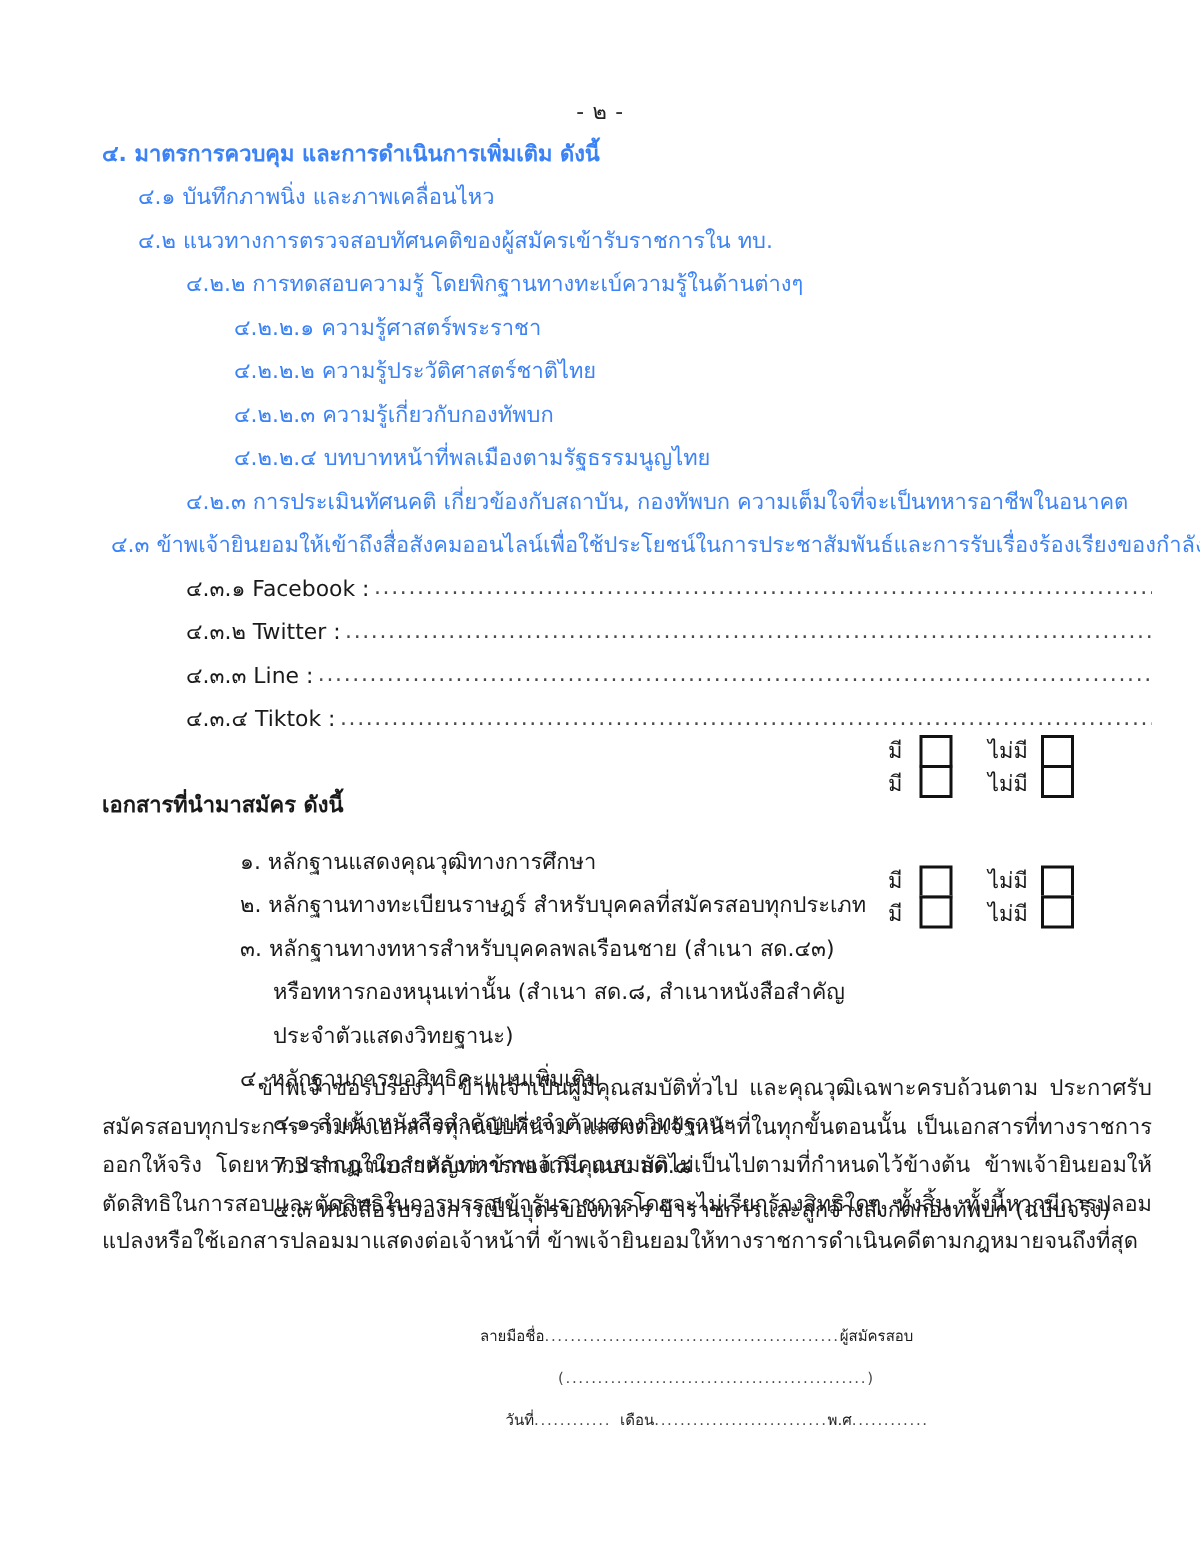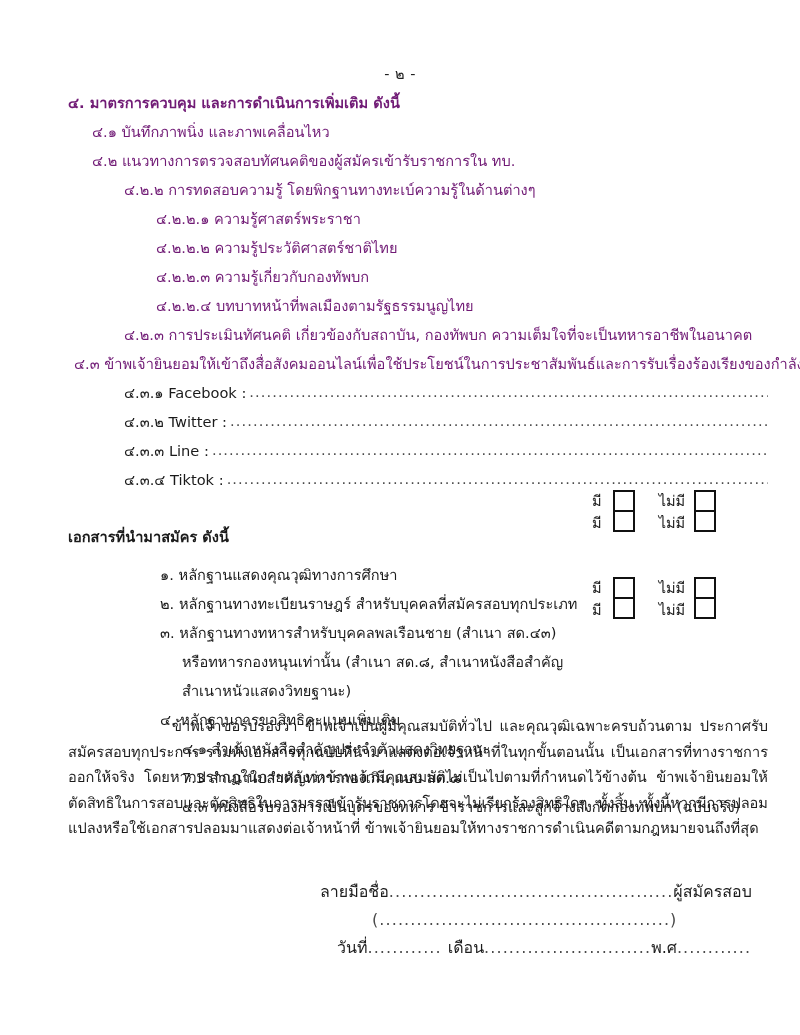--- a/index.html
+++ b/index.html
@@ -41,21 +41,21 @@
     position: absolute;
     top: 88px;
     left: 68px;
     width: 700px;
   }
 
   .line {
     font-size: 14.6px;
     line-height: 29px;
     white-space: nowrap;
-    color: #701a75;
+    color: #3b82f6;
   }
   .line.bold {
     font-weight: bold;
   }
 
   
   .ind-0 { padding-left: 0px; }
   .ind-1 { padding-left: 24px; }
   .ind-2 { padding-left: 56px; }
   .ind-3 { padding-left: 88px; }
@@ -147,21 +147,21 @@
   }
 
   
   .sig-block {
     position: absolute;
     left: 0;
     top: 878px;
     width: 800px;
   }
   .sig-line {
-    font-size: 16px;
+    font-size: 10px;
     line-height: 28px;
     white-space: nowrap;
     color: #1c1c1c;
   }
   .sig-1 { padding-left: 320px; }
   .sig-2 { padding-left: 372px; }
   .sig-3 { padding-left: 337px; }
   .leader { letter-spacing: 1.1px; color: #4a4a4a; }
 </style>
 </head>
@@ -206,21 +206,21 @@
 
     <div class="section-heading">เอกสารที่นำมาสมัคร ดังนี้</div>
 
     <div style="height:9px"></div>
 
     <div class="doc-list">
       <div class="doc-line doc-ind-1">๑. หลักฐานแสดงคุณวุฒิทางการศึกษา</div>
       <div class="doc-line doc-ind-1">๒. หลักฐานทางทะเบียนราษฎร์ สำหรับบุคคลที่สมัครสอบทุกประเภท</div>
       <div class="doc-line doc-ind-1">๓. หลักฐานทางทหารสำหรับบุคคลพลเรือนชาย (สำเนา สด.๔๓)</div>
       <div class="doc-line doc-ind-2">หรือทหารกองหนุนเท่านั้น (สำเนา สด.๘, สำเนาหนังสือสำคัญ</div>
-      <div class="doc-line doc-ind-2">สำเนาหนัวแสดงวิทยฐานะ)</div>
+      <div class="doc-line doc-ind-2">ประจำตัวแสดงวิทยฐานะ)</div>
       <div class="doc-line doc-ind-1">๔. หลักฐานการขอสิทธิคะแนนเพิ่มเติม</div>
       <div class="doc-line doc-ind-3">๔.๑ สำเนาหนังสือสำคัญประจำตัวแสดงวิทยฐานะ</div>
       <div class="doc-line doc-ind-3">7.3 สำเนาใบสำคัญทหารกองเกิน แบบ สด.๘</div>
       <div class="doc-line doc-ind-3">๔.๓ หนังสือรับรองการเป็นบุตรของทหาร ข้าราชการและลูกจ้างสังกัดกองทัพบก (ฉบับจริง)</div>
     </div>
 
   </div>
 
   <div class="cb-group" style="left:592px; top:490px;">
     <div style="display:flex; flex-direction:column; margin-right:11px;">

